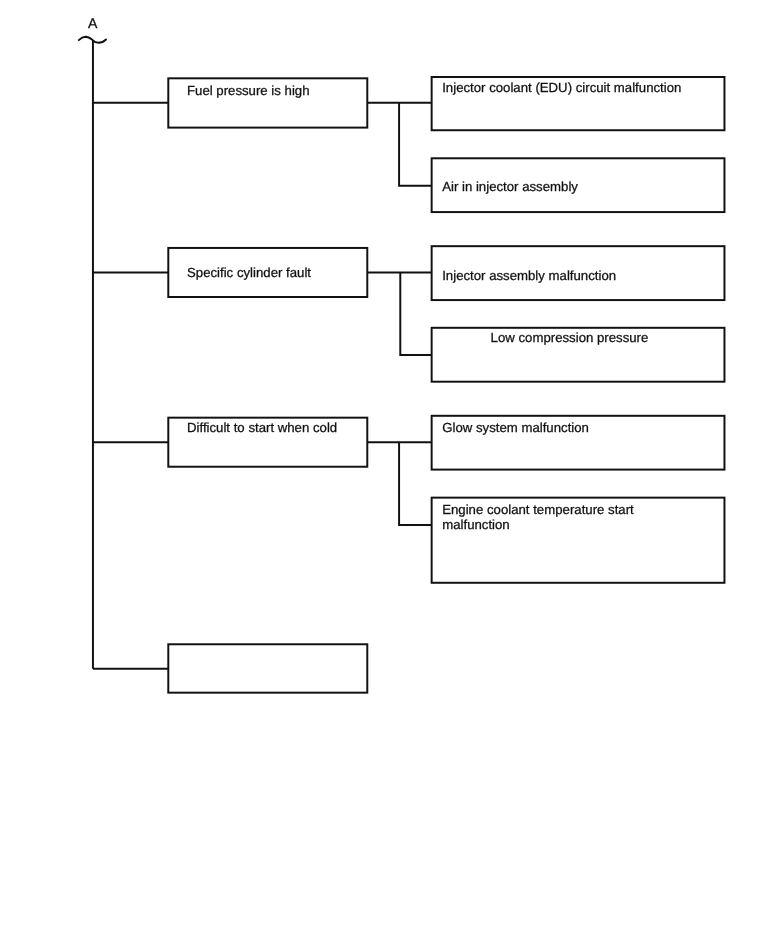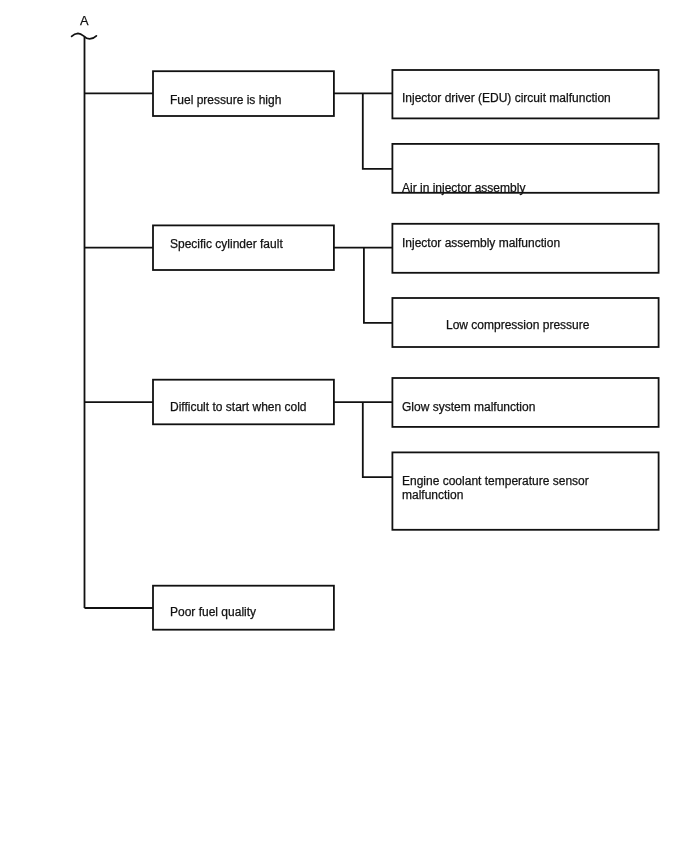--- a/index.html
+++ b/index.html
@@ -5,21 +5,21 @@
 <style>
   html,body{margin:0;padding:0;background:#ffffff;}
   body{width:688px;height:852px;overflow:hidden;
        font-family:"Liberation Sans",sans-serif;
        -webkit-font-smoothing:antialiased;}
   #stage{position:relative;width:688px;height:852px;background:#ffffff;}
   #wires{position:absolute;left:0;top:0;width:688px;height:852px;}
   .node{position:absolute;box-sizing:border-box;background:transparent;}
   .txt{position:absolute;will-change:transform;
        font-size:12px;line-height:14px;color:#111111;
-       white-space:pre-line;margin-top:18px;-webkit-text-stroke:0.25px #111111;}
+       white-space:pre-line;-webkit-text-stroke:0.25px #111111;}
   .tag{position:absolute;will-change:transform;
        font-size:12.8px;line-height:12.8px;color:#111111;
        -webkit-text-stroke:0.25px #111111;}
 </style>
 </head>
 <body>
 
 <div id="stage">
 
   <svg id="wires" viewBox="0 0 688 852" xmlns="http://www.w3.org/2000/svg">
@@ -56,43 +56,40 @@
     </g>
 
     <path d="M71.6 36.4 C73.2 34.8 75.4 33.5 78.0 33.4 C80.5 33.4 82.4 35.0 84.2 36.4 C85.8 38.2 87.4 38.9 89.6 38.9 C92.0 38.9 94.4 37.9 96.4 35.9" stroke="#111" stroke-width="1.7" fill="none" stroke-linecap="round"></path>
   </svg>
 
   <div class="tag" style="left:79.9px;top:14.7px;">A</div>
 
   <div class="node" style="left:153px;top:71.2px;width:180.9px;height:44.8px;">
     <div class="txt" style="left:16.8px;top:3.4px;">Fuel pressure is high</div>
   </div>
-  <div class="node" style="left:153px;top:217px;width:197px;height:44.6px;">
+  <div class="node" style="left:153px;top:239px;width:197px;height:44.6px;">
     <div class="txt" style="left:16.8px;top:2.0px;">Specific cylinder fault</div>
   </div>
   <div class="node" style="left:153px;top:379.7px;width:180.9px;height:57px;">
     <div class="txt" style="left:16.8px;top:2.0px;">Difficult to start when cold</div>
   </div>
-  <div class="node" style="left:153px;top:585.7px;width:180.9px;height:44px;">
-    <div class="txt" style="left:16.8px;top:1.0px;">Poor fuel quality</div>
-  </div>
 
   <div class="node" style="left:392.4px;top:70px;width:266.2px;height:48.4px;">
-    <div class="txt" style="left:9.2px;top:2.6px;">Injector driver (EDU) circuit malfunction</div>
+    <div class="txt" style="left:9.2px;top:2.6px;">Injector coolant (EDU) circuit malfunction</div>
   </div>
   <div class="node" style="left:392.4px;top:143.9px;width:266.2px;height:48.9px;">
     <div class="txt" style="left:9.2px;top:19px;">Air in injector assembly</div>
   </div>
-  <div class="node" style="left:392.4px;top:214px;width:266.2px;height:36px;border-radius:22px;">
+  <div class="node" style="left:392.4px;top:240px;width:266.2px;height:36px;border-radius:22px;">
     <div class="txt" style="left:9.2px;top:4.2px;">Injector assembly malfunction</div>
   </div>
   <div class="node" style="left:392.4px;top:298px;width:266.2px;height:49px;">
     <div class="txt" style="left:9.2px;top:2.2px;padding-left:44px;">Low compression pressure</div>
   </div>
   <div class="node" style="left:392.4px;top:378px;width:266.2px;height:48.9px;border-radius:18px;">
     <div class="txt" style="left:9.2px;top:4.0px;">Glow system malfunction</div>
   </div>
   <div class="node" style="left:392.4px;top:452.4px;width:266.2px;height:77.4px;">
-    <div class="txt" style="left:9.2px;top:3.3px;">Engine coolant temperature sensor
+    <div class="txt" style="left:9.2px;top:3.3px;">Engine coolant temperature start
 malfunction</div>
   </div>
 
 </div>
 
 </body></html>

